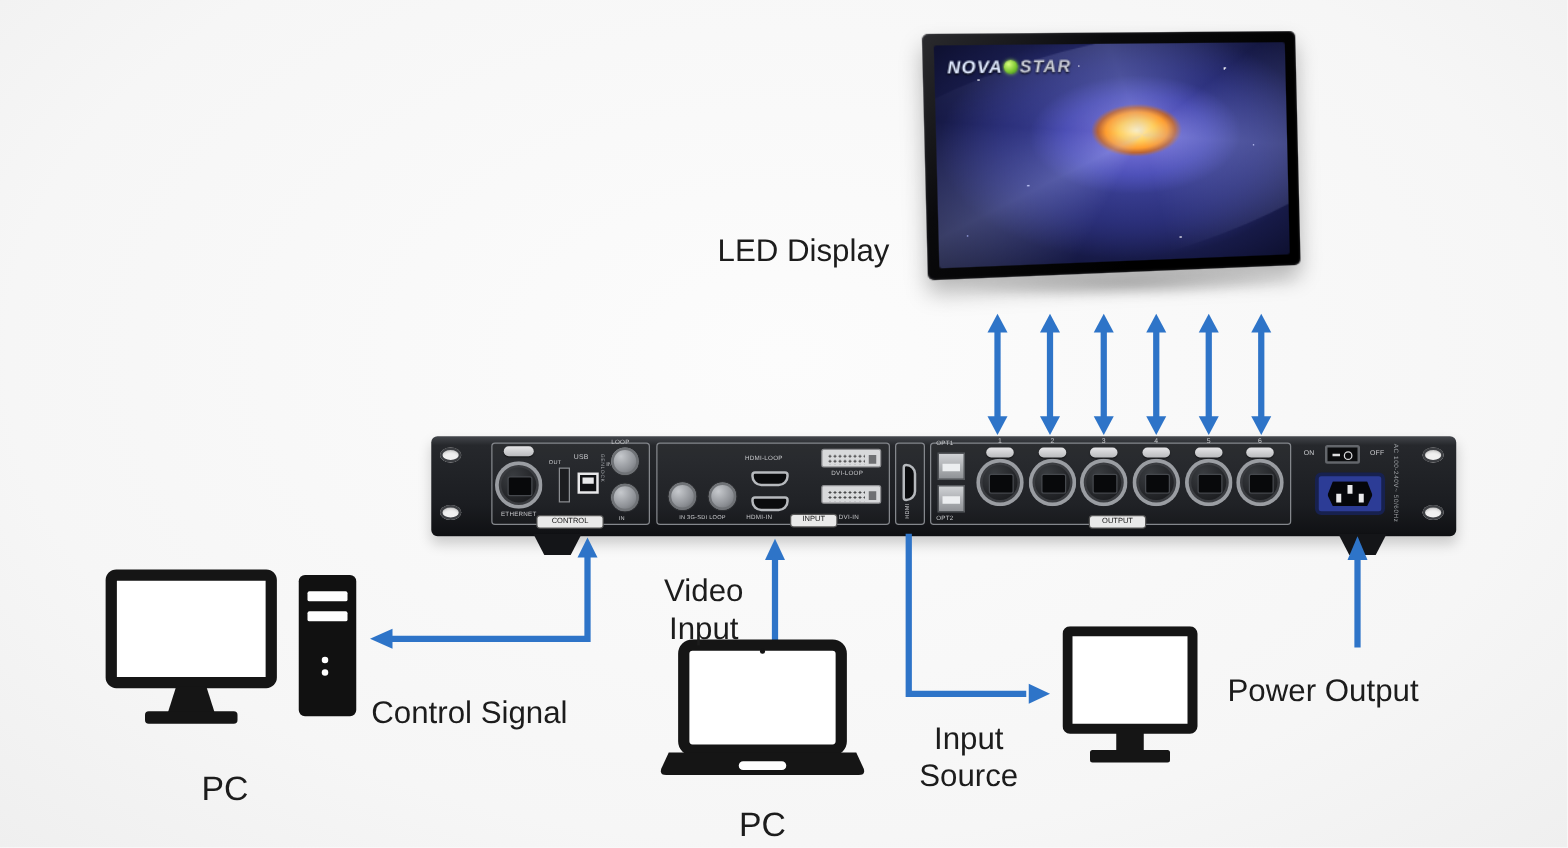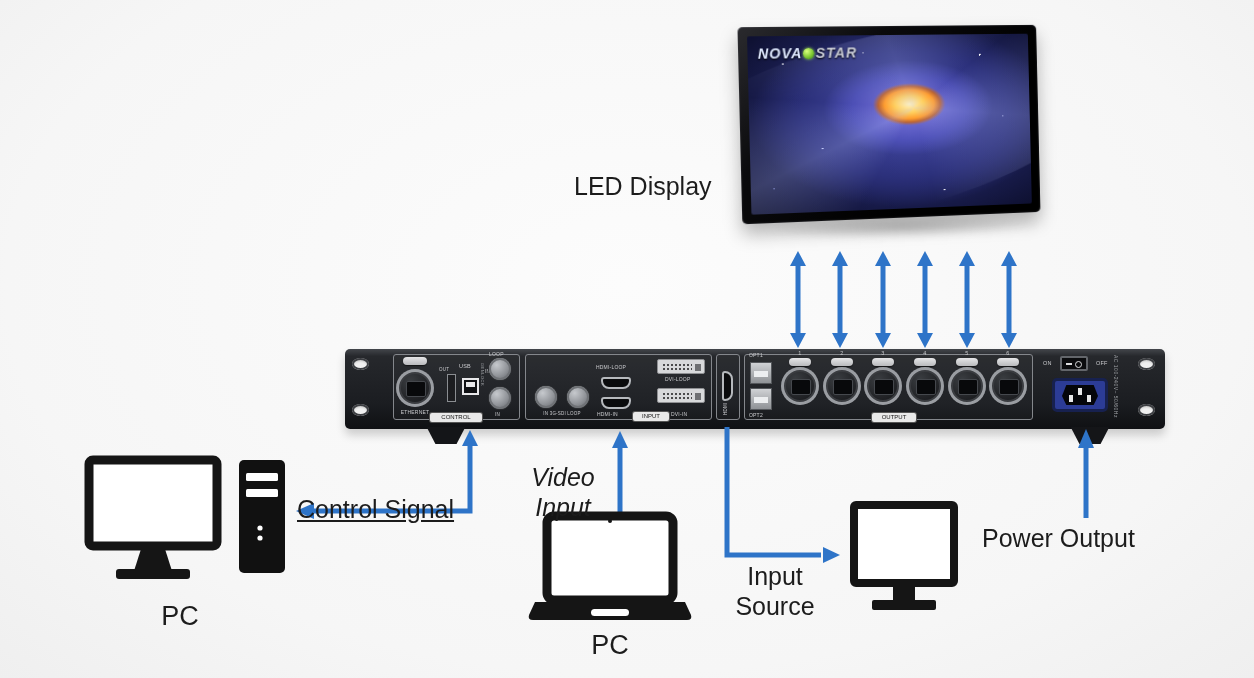--- a/index.html
+++ b/index.html
@@ -1,20 +1,20 @@
 <!DOCTYPE html>
 <html><head>
 <meta charset="utf-8">
 <style>
   html,body{margin:0;padding:0;background:#f9f9f9;}
   .canvas{position:relative;width:1254px;height:678px;overflow:hidden;
     background:radial-gradient(ellipse at 50% 42%, #fcfcfc 0%, #f6f6f6 70%, #efefef 100%);
     font-family:"Liberation Sans", sans-serif;}
   .abs{position:absolute;}
-  .label{position:absolute;color:#1c1c1c;font-size:25px;line-height:30px;}
+  .label{position:absolute;color:#1c1c1c;font-size:25px;line-height:30px;margin-top:15px;}
   .label.center{text-align:center;}
 
   
   .led{position:absolute;left:742px;top:26px;width:302px;height:192px;
     background:linear-gradient(135deg,#2a2a2e,#0a0a0c 30%,#000 70%);
     border-radius:5px;padding:9px;box-sizing:border-box;
     transform:perspective(900px) rotateY(9deg) rotate(-1.4deg);
     box-shadow:0 10px 18px rgba(0,0,0,.28), inset 0 0 2px #3c3c42;}
   .led-screen{position:relative;width:100%;height:100%;border-radius:2px;overflow:hidden;
     background-color:#05060e;
@@ -285,29 +285,29 @@
     <rect x="32" y="114" width="74" height="10" rx="3" fill="#151515"></rect>
   </svg>
   <svg class="abs" style="left:237px;top:458px;" width="50" height="118" viewBox="0 0 50 118">
     <rect x="2" y="2" width="46" height="113" rx="5" fill="#111111"></rect>
     <rect x="9" y="15" width="32" height="8" rx="1.5" fill="#ffffff"></rect>
     <rect x="9" y="31" width="32" height="8" rx="1.5" fill="#ffffff"></rect>
     <circle cx="23" cy="70" r="2.6" fill="#ffffff"></circle>
     <circle cx="23" cy="80" r="2.6" fill="#ffffff"></circle>
   </svg>
   <div class="label center" style="left:130px;top:601px;width:100px;font-size:27px;">PC</div>
-  <div class="label" style="left:297px;top:494px;text-decoration:underline;">Control Signal</div>
+  <div class="label" style="left:297px;top:540px;">Control Signal</div>
 
   <svg class="abs" style="left:527px;top:511px;" width="166" height="112" viewBox="0 0 166 112">
     <rect x="20" y="5" width="126" height="84" rx="7" fill="#ffffff" stroke="#151515" stroke-width="9"></rect>
     <circle cx="83" cy="10" r="2" fill="#151515"></circle>
     <path d="M8,91 h150 l6,13 q1.5,5 -4,5 H6 q-5.5,0 -4,-5 z" fill="#151515"></path>
     <rect x="64" y="98" width="38" height="7" rx="3.5" fill="#ffffff"></rect>
   </svg>
-  <div class="label center" style="left:521px;top:462px;width:84px;font-style:italic;">
+  <div class="label center" style="left:521px;top:443px;width:84px;">
     <div>Video</div>
     <div>Input</div>
   </div>
   <div class="label center" style="left:560px;top:630px;width:100px;font-size:27px;">PC</div>
 
   <div class="label center" style="left:705px;top:561px;width:140px;">
     <div>Input</div>
     <div>Source</div>
   </div>
   <svg class="abs" style="left:850px;top:501px;" width="110" height="116" viewBox="0 0 110 116">

